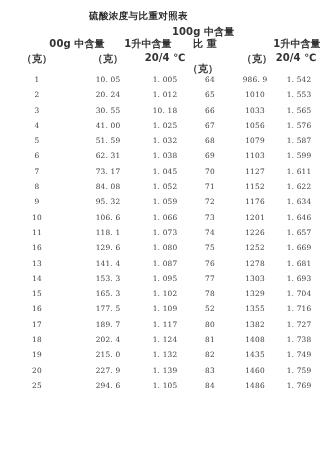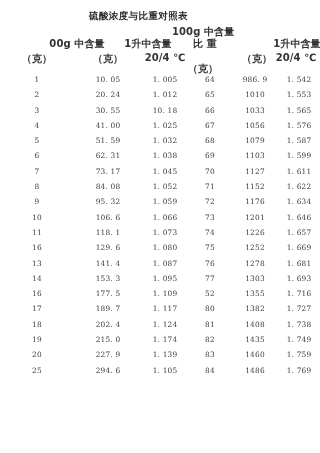--- a/index.html
+++ b/index.html
@@ -244,20 +244,28 @@
           </tr>
           <tr>
             <td>14</td>
             <td>153. 3</td>
             <td>1. 095</td>
             <td>77</td>
             <td>1303</td>
             <td>1. 693</td>
           </tr>
           <tr>
+            <td>15</td>
+            <td>165. 3</td>
+            <td>1. 102</td>
+            <td>78</td>
+            <td>1329</td>
+            <td>1. 704</td>
+          </tr>
+          <tr>
             <td>16</td>
             <td>177. 5</td>
             <td>1. 109</td>
             <td>52</td>
             <td>1355</td>
             <td>1. 716</td>
           </tr>
           <tr>
             <td>17</td>
             <td>189. 7</td>
@@ -270,21 +278,21 @@
             <td>18</td>
             <td>202. 4</td>
             <td>1. 124</td>
             <td>81</td>
             <td>1408</td>
             <td>1. 738</td>
           </tr>
           <tr>
             <td>19</td>
             <td>215. 0</td>
-            <td>1. 174</td>
+            <td>1. 132</td>
             <td>82</td>
             <td>1435</td>
             <td>1. 749</td>
           </tr>
           <tr>
             <td>20</td>
             <td>227. 9</td>
             <td>1. 139</td>
             <td>83</td>
             <td>1460</td>

